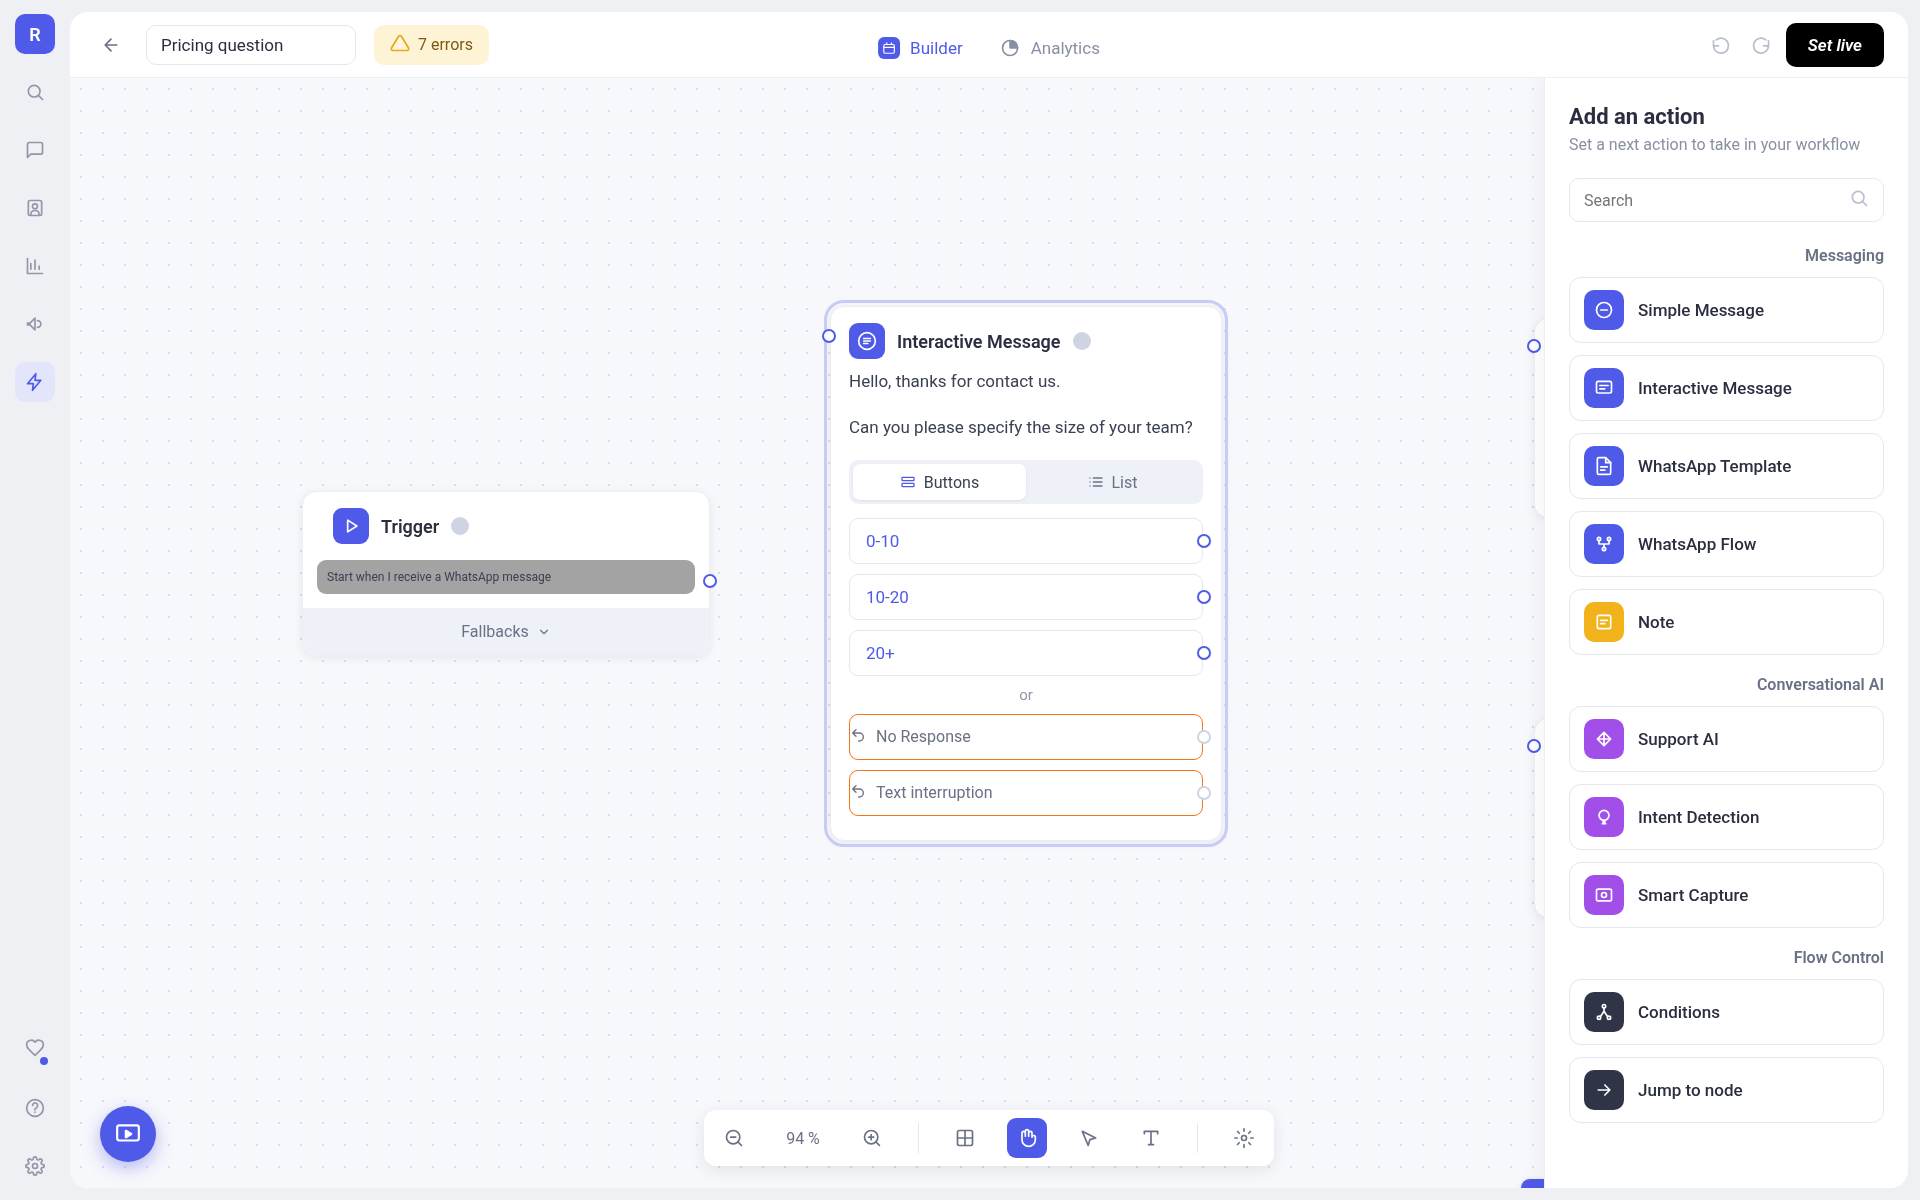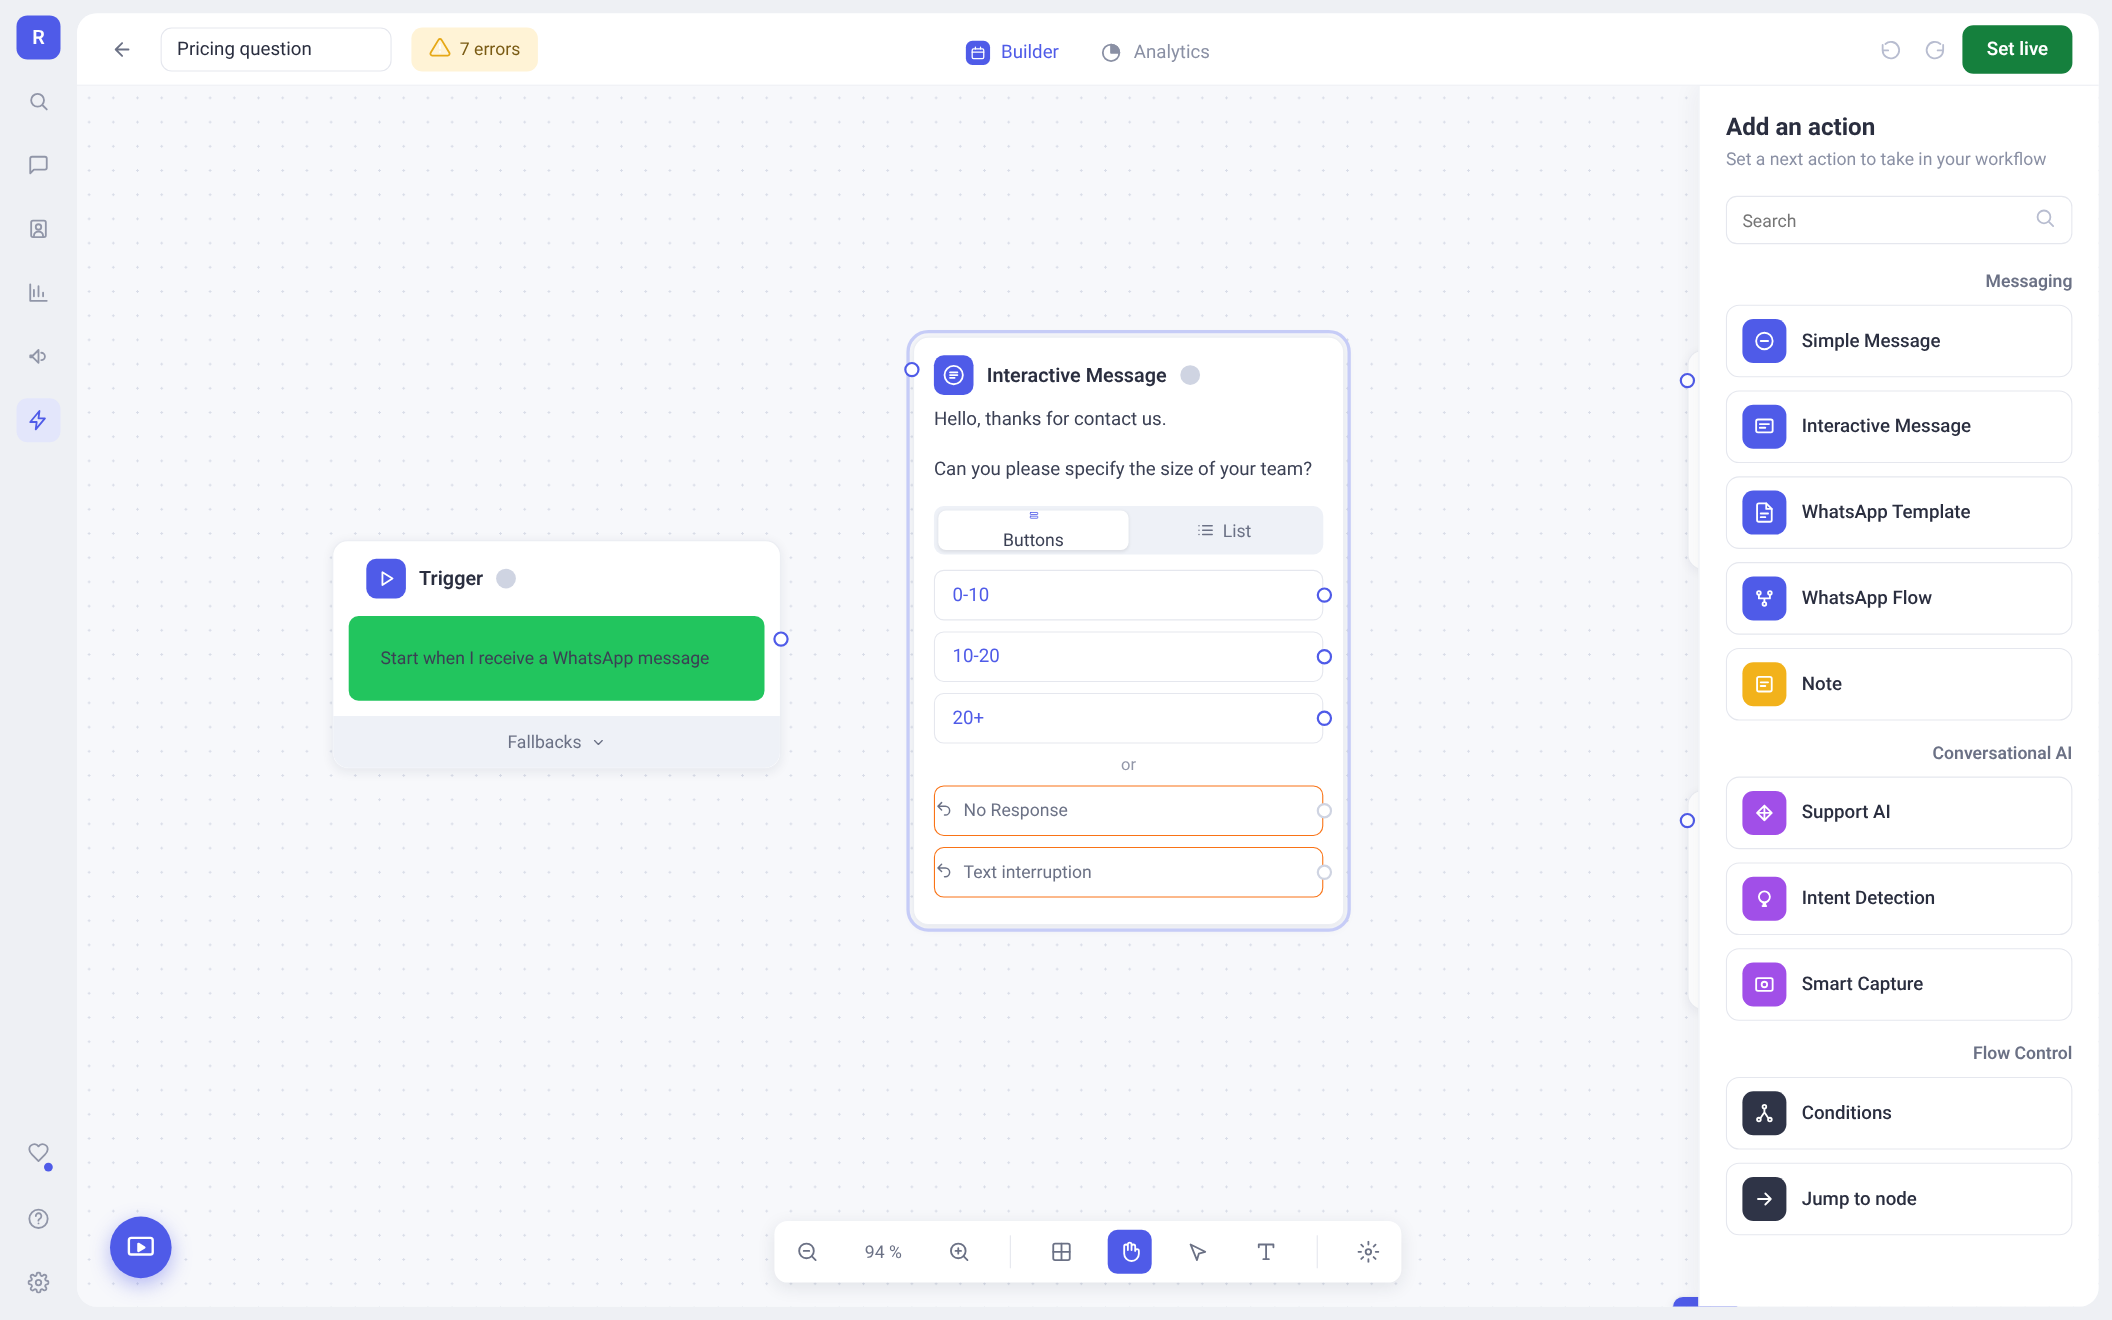--- a/index.html
+++ b/index.html
@@ -17,41 +17,41 @@
 .title-input { width:210px; height:40px; background:#fff; border:1px solid #e5e7ee; border-radius:10px; padding:0 14px; font-size:17px; color:#2a2e3f; }
 .errors-badge { height:40px; background:#fff3d6; border-radius:10px; display:flex; align-items:center; gap:8px; padding:0 16px; color:#7a5b14; font-size:16px; cursor:pointer; }
 .errors-badge .warn { color:#e6a817; }
 .tabs { position:absolute; left:50%; transform:translateX(-50%); display:flex; gap:36px; height:66px; align-items:center;margin-top:10px; }
 .tab { display:flex; align-items:center; gap:10px; color:#8a90a4; font-size:17px; cursor:pointer; height:66px; border-bottom:3px solid transparent; }
 .tab.active { color:#4f5be8; border-bottom-color:#4f5be8; }
 .tab-icon { width:22px; height:22px; border-radius:6px; display:flex; align-items:center; justify-content:center; }
 .tab.active .tab-icon { background:#4f5be8; color:#fff; }
 .tb-right { margin-left:auto; display:flex; align-items:center; gap:10px; }
 .undo,.redo { width:30px; height:30px; display:flex; align-items:center; justify-content:center; color:#b8bdd0; cursor:pointer; }
-.setlive { height:44px; padding:0 22px; background:#15803d; color:#fff; border-radius:10px; font-size:17px; font-weight:600; display:flex; align-items:center; cursor:pointer; }
+.setlive { height:44px; padding:0 22px; background:#000000; color:#fff; border-radius:10px; font-size:17px; font-weight:600; display:flex; align-items:center; cursor:pointer;font-style:italic; }
 .canvas { flex:1; position:relative; background:#f7f8fb; background-image:radial-gradient(#d9dde8 1px,transparent 1px); background-size:22px 22px; overflow:hidden; }
 .node { position:absolute; background:#fff; border-radius:14px; box-shadow:0 2px 10px rgba(30,35,60,.08); border:1px solid #eceef3; }
 .node-selected { outline:3px solid #c6ccf7; outline-offset:3px; }
 .trigger-node { left:232px; top:413px; width:408px; }
 .trigger-header { display:flex; align-items:center; gap:12px; padding:16px 30px; }
 .node-icon { width:36px; height:36px; border-radius:9px; background:#4f5be8; color:#fff; display:flex; align-items:center; justify-content:center; }
 .node-title { font-size:18px; color:#2a2e3f; font-weight:600; }
 .info-icon { width:18px; height:18px; border-radius:50%; background:#cfd4e2; }
 .trigger-body { padding:0 14px 14px; }
-.trigger-pill { background:#22c55e; border-radius:9px; padding:29px; font-size:16px; color:#3b4054; }
+.trigger-pill { background:#a3a3a3; border-radius:9px; padding:10px; font-size:12px; color:#3b4054; }
 .trigger-foot { background:#eef1f7; border-radius:0 0 14px 14px; padding:14px; text-align:center; color:#6b7185; font-size:16px; display:flex; align-items:center; justify-content:center; gap:8px; }
 .port { position:absolute; width:14px; height:14px; border-radius:50%; background:#fff; border:2px solid #4f5be8; }
 .trigger-port { right:-8px; top:82px; }
 .intmsg-node { left:760px; top:228px; width:392px; }
 .intmsg-header { display:flex; align-items:center; gap:12px; padding:16px 18px 10px; }
 .intmsg-body { padding:0 18px 14px; font-size:17px; color:#3b4054; }
 .intmsg-body p { margin-bottom:20px; line-height:1.5; }
 .seg { display:flex; background:#eef1f7; border-radius:9px; padding:4px; margin-bottom:14px; }
 .seg-btn { flex:1; height:36px; border-radius:7px; display:flex; align-items:center; justify-content:center; gap:8px; font-size:16px; color:#6b7185; cursor:pointer; }
-.seg-btn.active { background:#fff; color:#3b4054; box-shadow:0 1px 3px rgba(0,0,0,.08);flex-direction:column; }
+.seg-btn.active { background:#fff; color:#3b4054; box-shadow:0 1px 3px rgba(0,0,0,.08); }
 .opt-row { background:#fff; border:1px solid #e5e7ee; border-radius:9px; padding:12px 16px; font-size:17px; color:#4f5be8; margin-bottom:10px; position:relative; cursor:pointer; }
 .opt-port { position:absolute; right:-9px; top:50%; transform:translateY(-50%); width:14px; height:14px; border-radius:50%; background:#fff; border:2px solid #4f5be8; }
 .or-divider { text-align:center; color:#9196a8; font-size:15px; margin:10px 0; }
 .fallback-row { background:#fff; border:1px solid #f97316; border-radius:9px; padding:12px 0; font-size:16px; color:#6b7185; margin-bottom:10px; display:flex; align-items:flex-start; gap:10px; position:relative; }
 .fallback-port { position:absolute; right:-9px; top:50%; transform:translateY(-50%); width:14px; height:14px; border-radius:50%; background:#fff; border:2px solid #cfd4e2; }
 .intmsg-inport { position:absolute; left:-9px; top:22px; width:14px; height:14px; border-radius:50%; background:#fff; border:2px solid #4f5be8; }
 .part-node { position:absolute; background:#fff; border-radius:14px; border:1px solid #eceef3; box-shadow:0 2px 10px rgba(30,35,60,.06); }
 .pnode1 { left:1464px; top:240px; width:60px; height:200px; }
 .pnode2 { left:1464px; top:640px; width:60px; height:200px; }
 .pnode3 { left:1450px; top:1100px; width:60px; height:60px; background:#4f5be8; border-radius:10px; }

